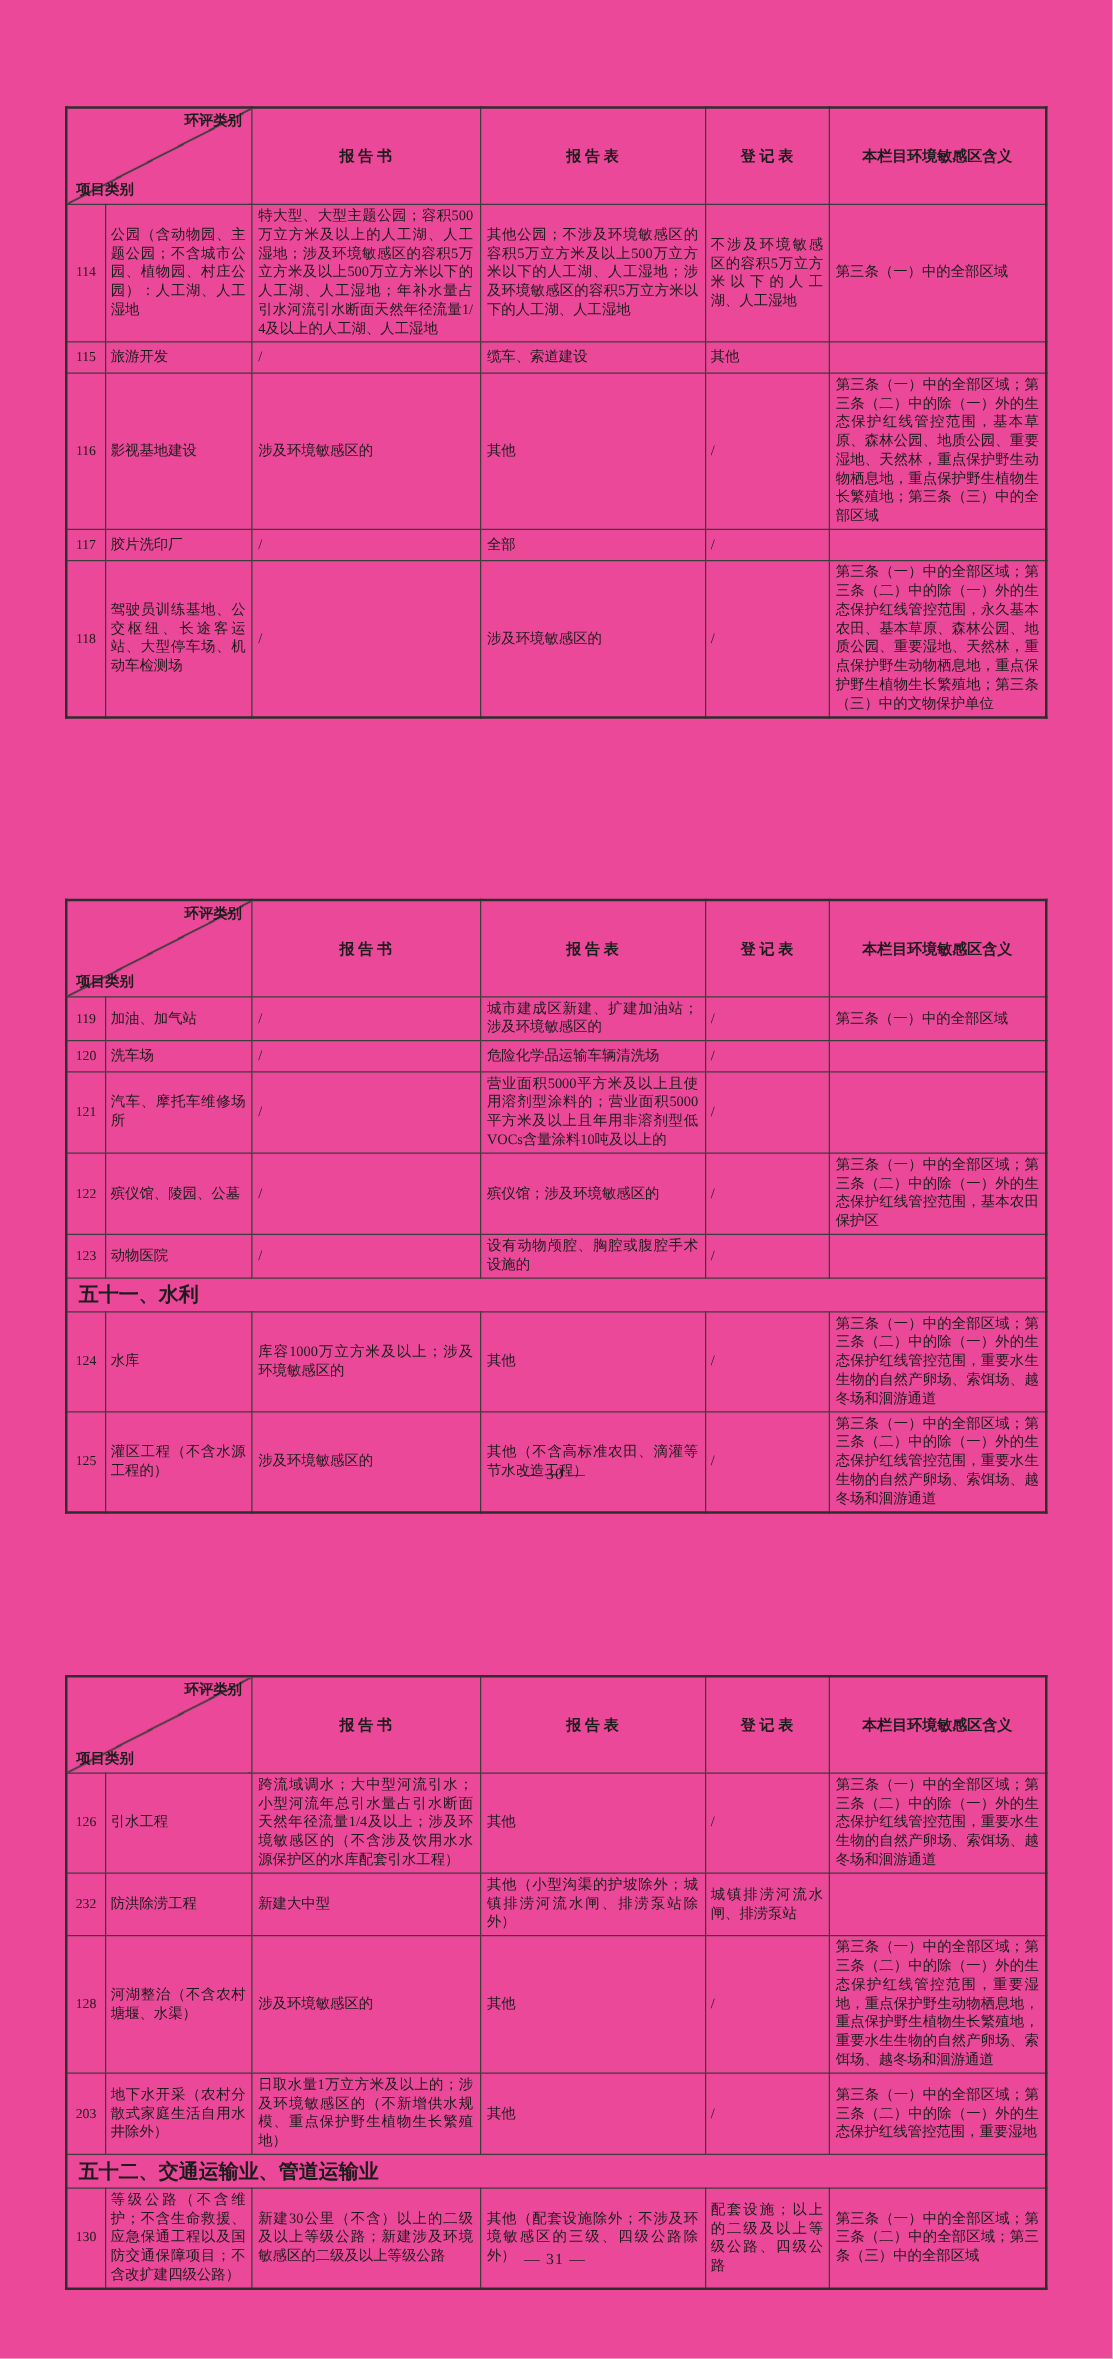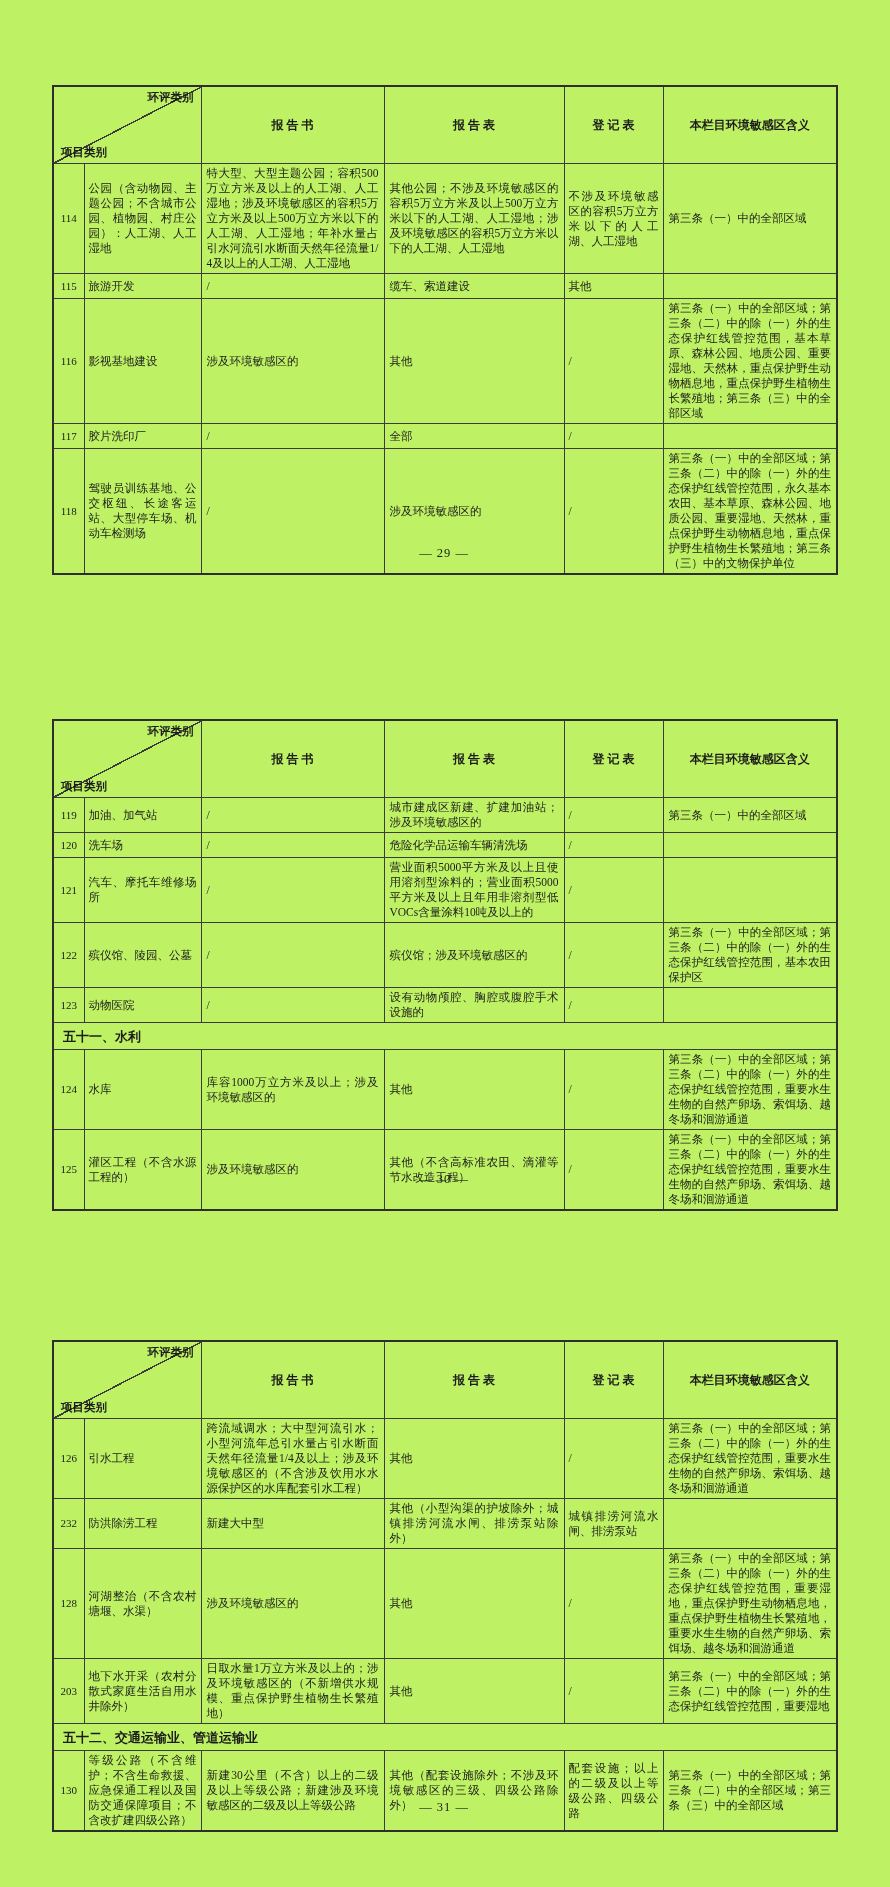--- a/index.html
+++ b/index.html
@@ -1,20 +1,20 @@
 <!DOCTYPE html>
 <html><head>
 <meta charset="utf-8">
 <style>
   html,body{margin:0;padding:0;}
   body{
     width:890px;height:1887px;background:#fefefe;position:relative;
     font-family:"Liberation Serif","DejaVu Serif",serif;color:#1c1c1c;
   }
-  .page{position:absolute;inset:0;background:#bef264;outline:1px solid #ededed;}
+  .page{position:absolute;inset:0;background:#ec4899;outline:1px solid #ededed;}
   .sheet{position:absolute;left:52px;width:784px;}
   #sheet-0{top:85px}
   #sheet-1{top:719px}
   #sheet-2{top:1340px}
   table.eia{
     border-collapse:collapse;width:784px;table-layout:fixed;
     border:2px solid #2e2e2e;
   }
   .eia td,.eia th{
     border:1px solid #3c3c3c;
@@ -31,21 +31,21 @@
   th.corner{
     position:relative;padding:0;
     background-image:linear-gradient(to bottom right,
       transparent 49.5%, #3c3c3c 49.5%, #3c3c3c 50.6%, transparent 50.6%);
   }
   .corner .c-top{position:absolute;top:3px;right:7px;font-size:11.5px;font-weight:bold;}
   .corner .c-bot{position:absolute;bottom:3px;left:7px;font-size:11.5px;font-weight:bold;margin-top:16px;}
   td.cell-no{text-align:center;padding:2px 1px;font-size:11px;}
   td.cell-name{padding:2px 4px;font-family:Liberation Mono, monospace;}
   td.cell-register{padding:2px 4px;}
-  td.section{font-weight:bold;text-align:left;padding:3px 9px;font-size:13px;height:20px;}
+  td.section{font-weight:bold;text-align:left;padding:3px 9px;font-size:16px;height:20px;}
   tr.item-row{min-height:24px;}
   .eia td:empty{height:20px;}
   .pagenum{
     position:absolute;left:52px;width:784px;text-align:center;
     font-size:12.5px;letter-spacing:1px;
   }
   #pn-0{top:546px}
   #pn-1{top:1172px}
   #pn-2{top:1800px}
 </style>
@@ -113,21 +113,20 @@
             <td class="cell-no">118</td>
             <td class="cell-name">驾驶员训练基地、公交枢纽、长途客运站、大型停车场、机动车检测场</td>
             <td class="cell-book">/</td>
             <td class="cell-form">涉及环境敏感区的</td>
             <td class="cell-register">/</td>
             <td class="cell-meaning">第三条（一）中的全部区域；第三条（二）中的除（一）外的生态保护红线管控范围，永久基本农田、基本草原、森林公园、地质公园、重要湿地、天然林，重点保护野生动物栖息地，重点保护野生植物生长繁殖地；第三条（三）中的文物保护单位</td>
           </tr>
         </tbody>
     </table>
   </div>
-  <div class="pagenum" id="pn-0">—  29  —</div>
 
   <div class="sheet" id="sheet-1">
     <table class="eia">
       <colgroup>
         <col style="width:31px">
           <col style="width:117px">
           <col style="width:183px">
         <col style="width:180px">
           <col style="width:99px">
           <col style="width:174px">

